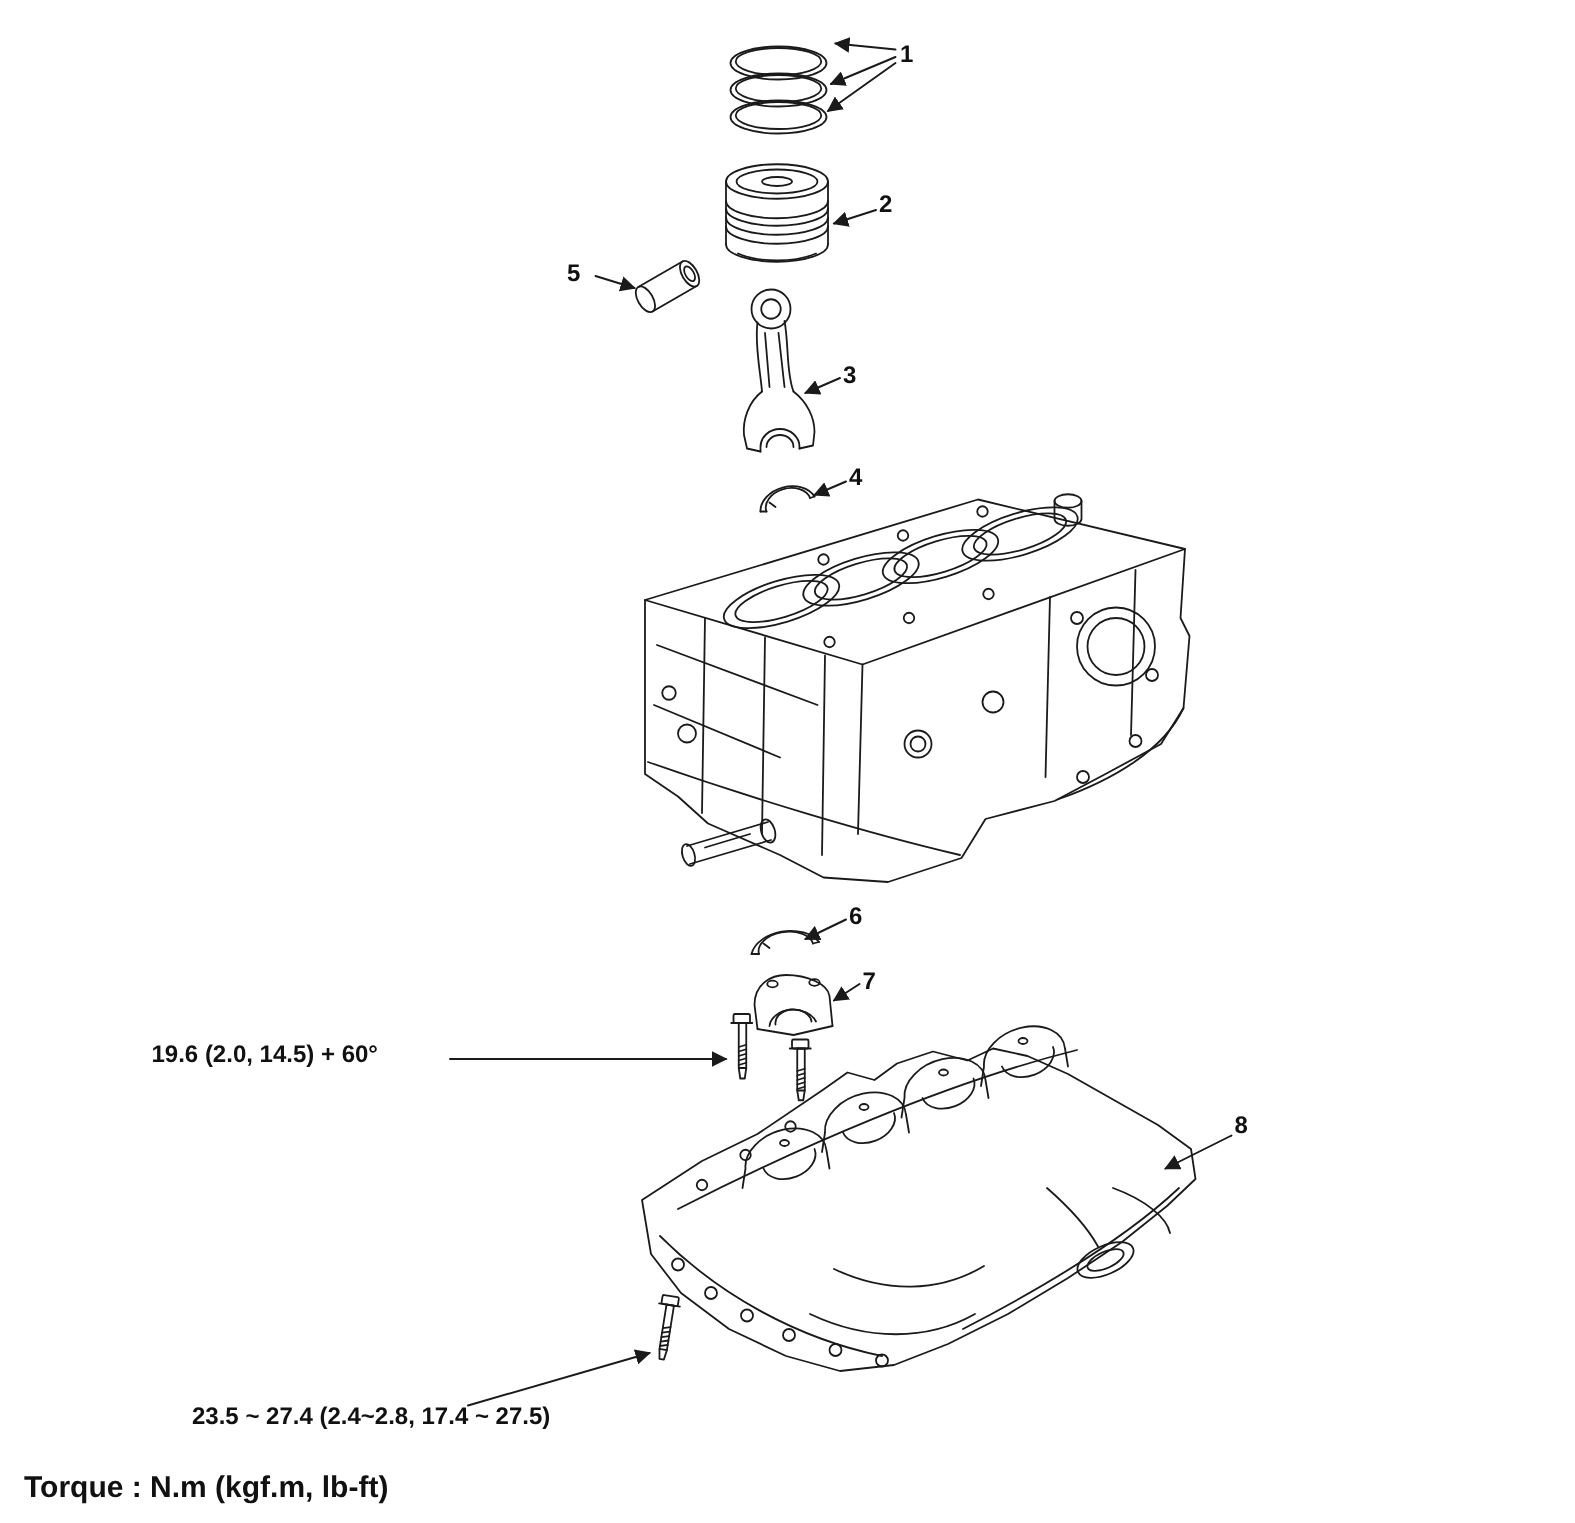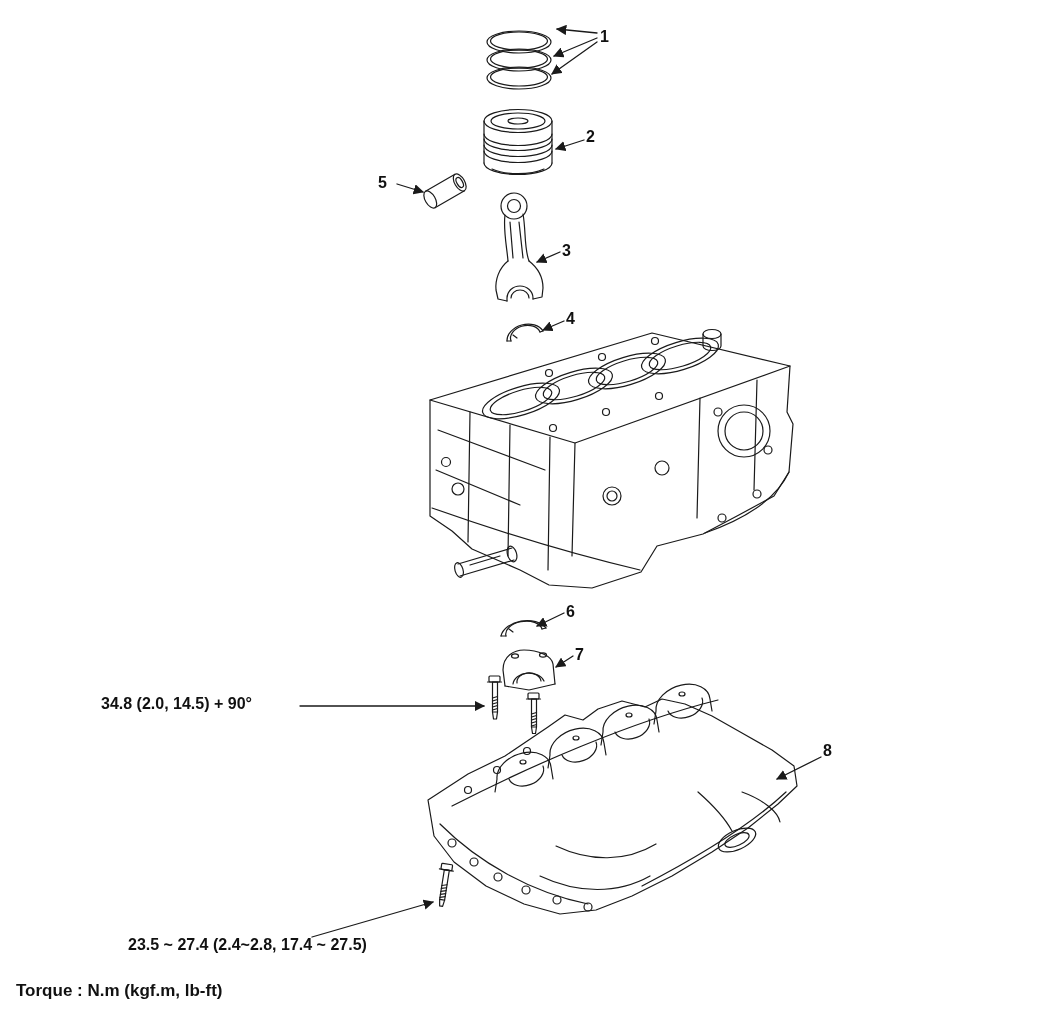--- a/index.html
+++ b/index.html
@@ -22,21 +22,21 @@
   #art .leader { stroke-width: 1.3; }
   .label {
     position: absolute;
     color: #111111;
     font-weight: 700;
     font-size: 16px;
     white-space: nowrap;
     font-family: "Liberation Sans", sans-serif;
   }
   .callout { font-size: 16px; }
-  .footer-note { font-size: 17px; }
+  .footer-note { font-size: 20px; }
 </style>
 </head>
 <body>
 
 <div id="stage">
 
   <svg id="art" width="1050" height="1015" viewBox="0 0 1050 1015">
     <defs>
       <marker id="arrowhead" viewBox="0 0 10 10" refX="9" refY="5" markerWidth="8" markerHeight="8" orient="auto">
         <path d="M 0 0 L 10 5 L 0 10 z" style="fill:#1a1a1a;stroke:none"></path>
@@ -250,17 +250,17 @@
 
   <div class="label callout" style="left:600px;top:28px">1</div>
   <div class="label callout" style="left:586px;top:128px">2</div>
   <div class="label callout" style="left:562px;top:242px">3</div>
   <div class="label callout" style="left:566px;top:310px">4</div>
   <div class="label callout" style="left:378px;top:174px">5</div>
   <div class="label callout" style="left:566px;top:603px">6</div>
   <div class="label callout" style="left:575px;top:646px">7</div>
   <div class="label callout" style="left:823px;top:742px">8</div>
 
-  <div class="label" style="left:101px;top:695px">34.8 (2.0, 14.5) + 90°</div>
+  <div class="label" style="left:101px;top:695px">19.6 (2.0, 14.5) + 60°</div>
   <div class="label" style="left:128px;top:936px">23.5 ~ 27.4 (2.4~2.8, 17.4 ~ 27.5)</div>
   <div class="label footer-note" style="left:16px;top:981px">Torque : N.m (kgf.m, lb-ft)</div>
 
 </div>
 
 </body></html>

